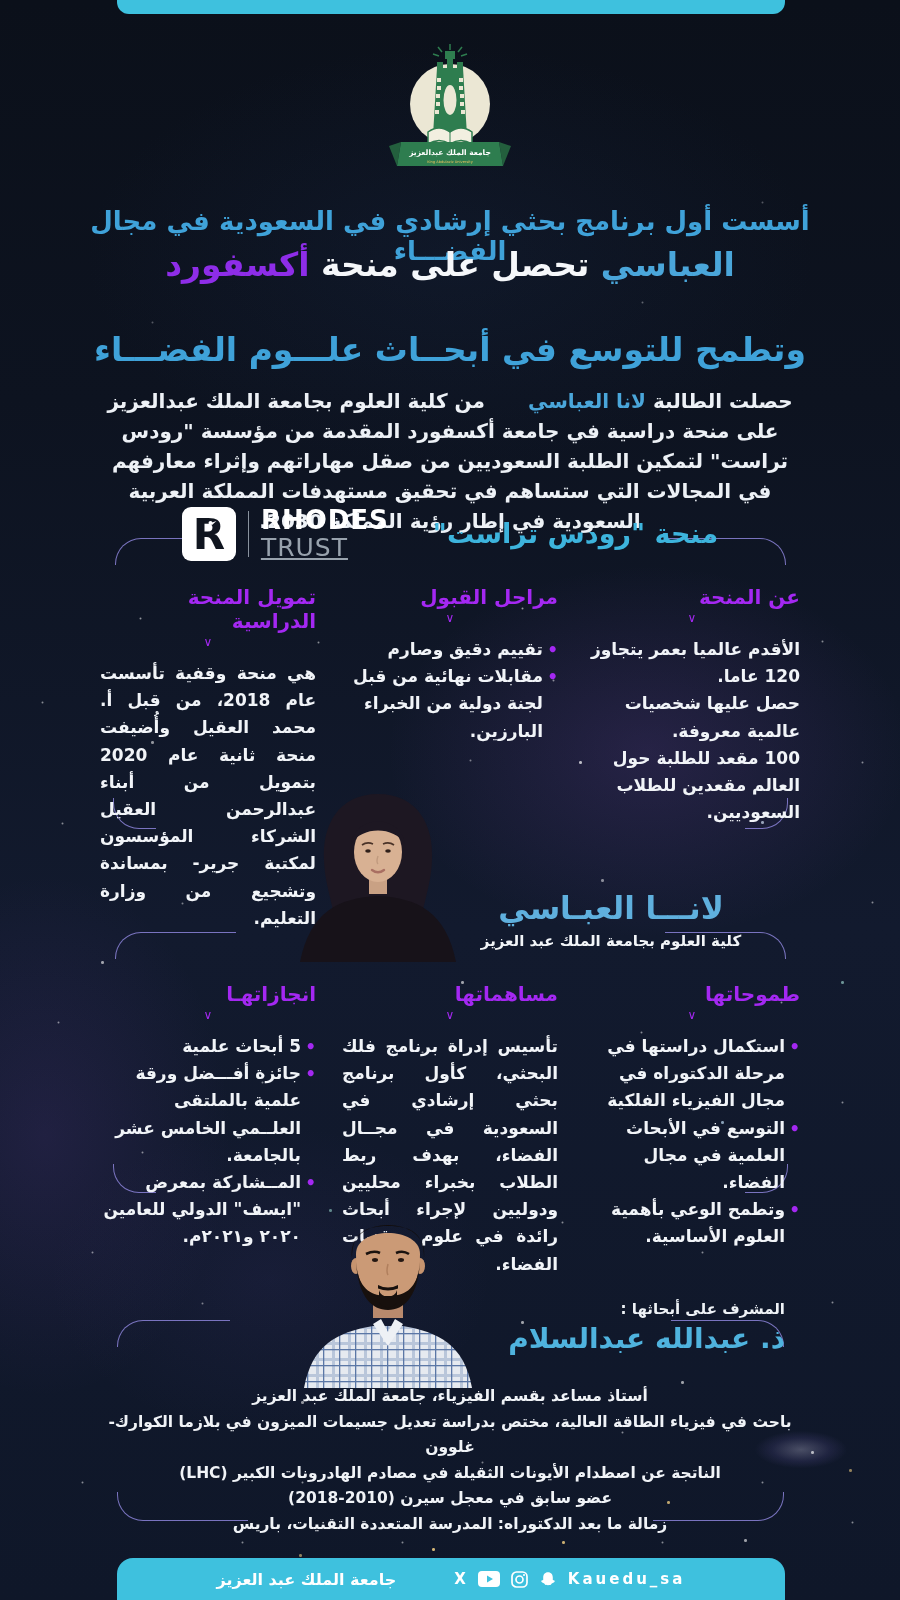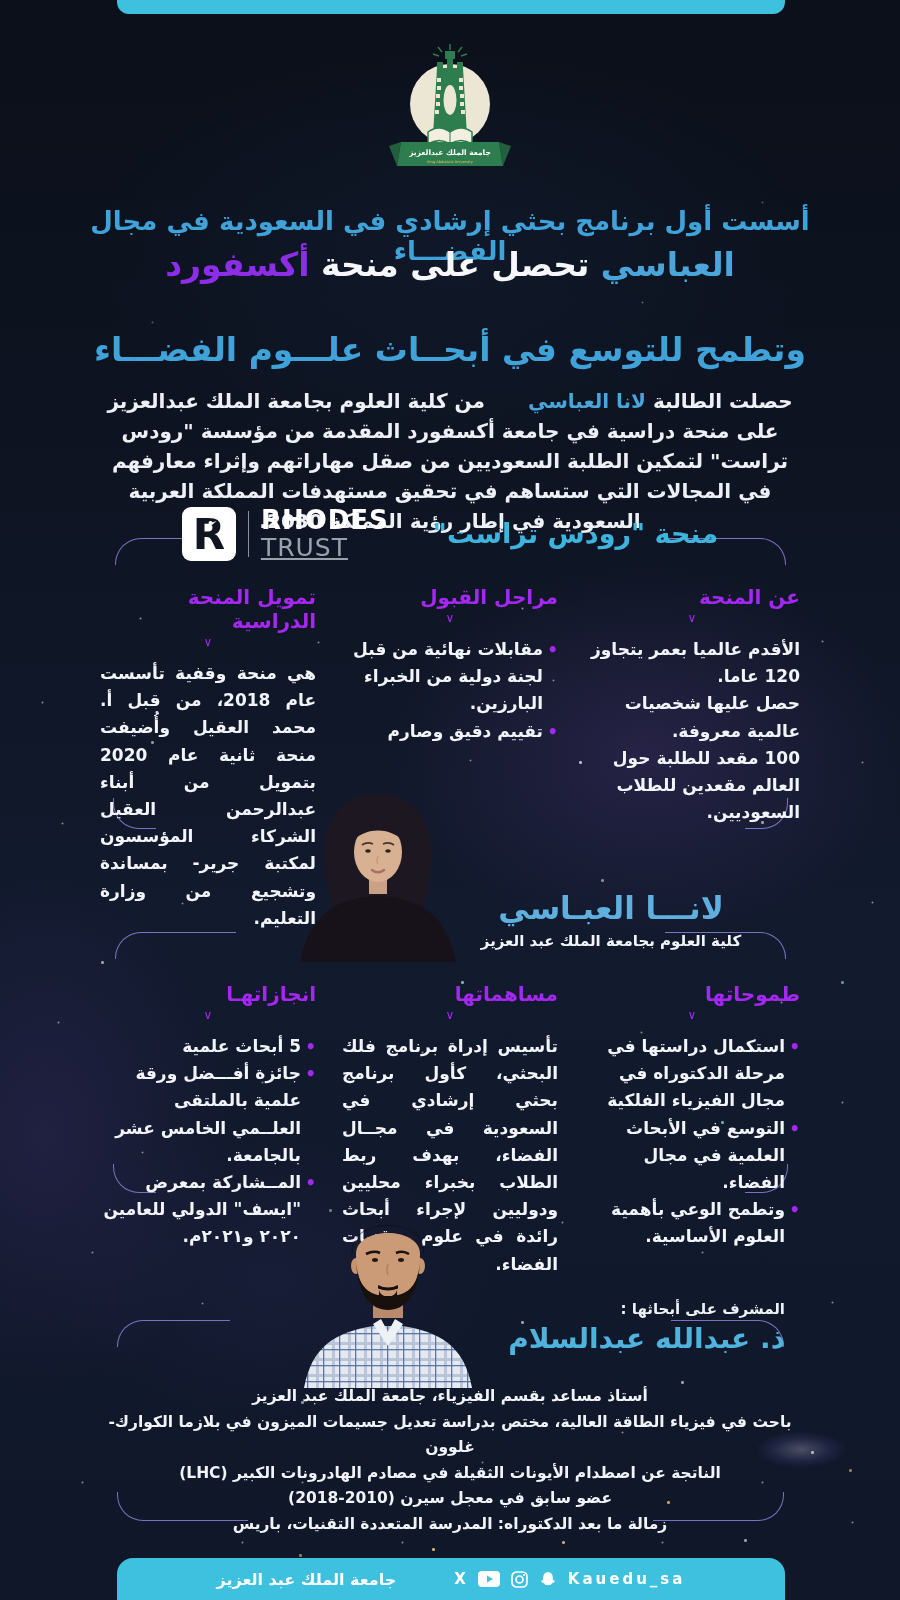--- a/index.html
+++ b/index.html
@@ -171,22 +171,22 @@
       <div class="colhead">عن المنحة</div>
       <div class="chev">∨</div>
       <p>الأقدم عالميا بعمر يتجاوز 120 عاما.</p>
       <p>حصل عليها شخصيات عالمية معروفة.</p>
       <p>100 مقعد للطلبة حول العالم مقعدين للطلاب السعوديين.</p>
     </div>
     <div class="col">
       <div class="colhead">مراحل القبول</div>
       <div class="chev">∨</div>
       <ul class="blist">
+        <li>تقييم دقيق وصارم</li>
         <li>مقابلات نهائية من قبل لجنة دولية من الخبراء البارزين.</li>
-        <li>تقييم دقيق وصارم</li>
       </ul>
     </div>
     <div class="col">
       <div class="colhead">تمويل المنحة الدراسية</div>
       <div class="chev">∨</div>
       <p class="just">هي منحة وقفية تأسست عام 2018، من قبل أ. محمد العقيل وأُضيفت منحة ثانية عام 2020 بتمويل من أبناء عبدالرحمن العقيل الشركاء المؤسسون لمكتبة جرير- بمساندة وتشجيع من وزارة التعليم.</p>
     </div>
   </div>
 
   <div class="lana-photo">

